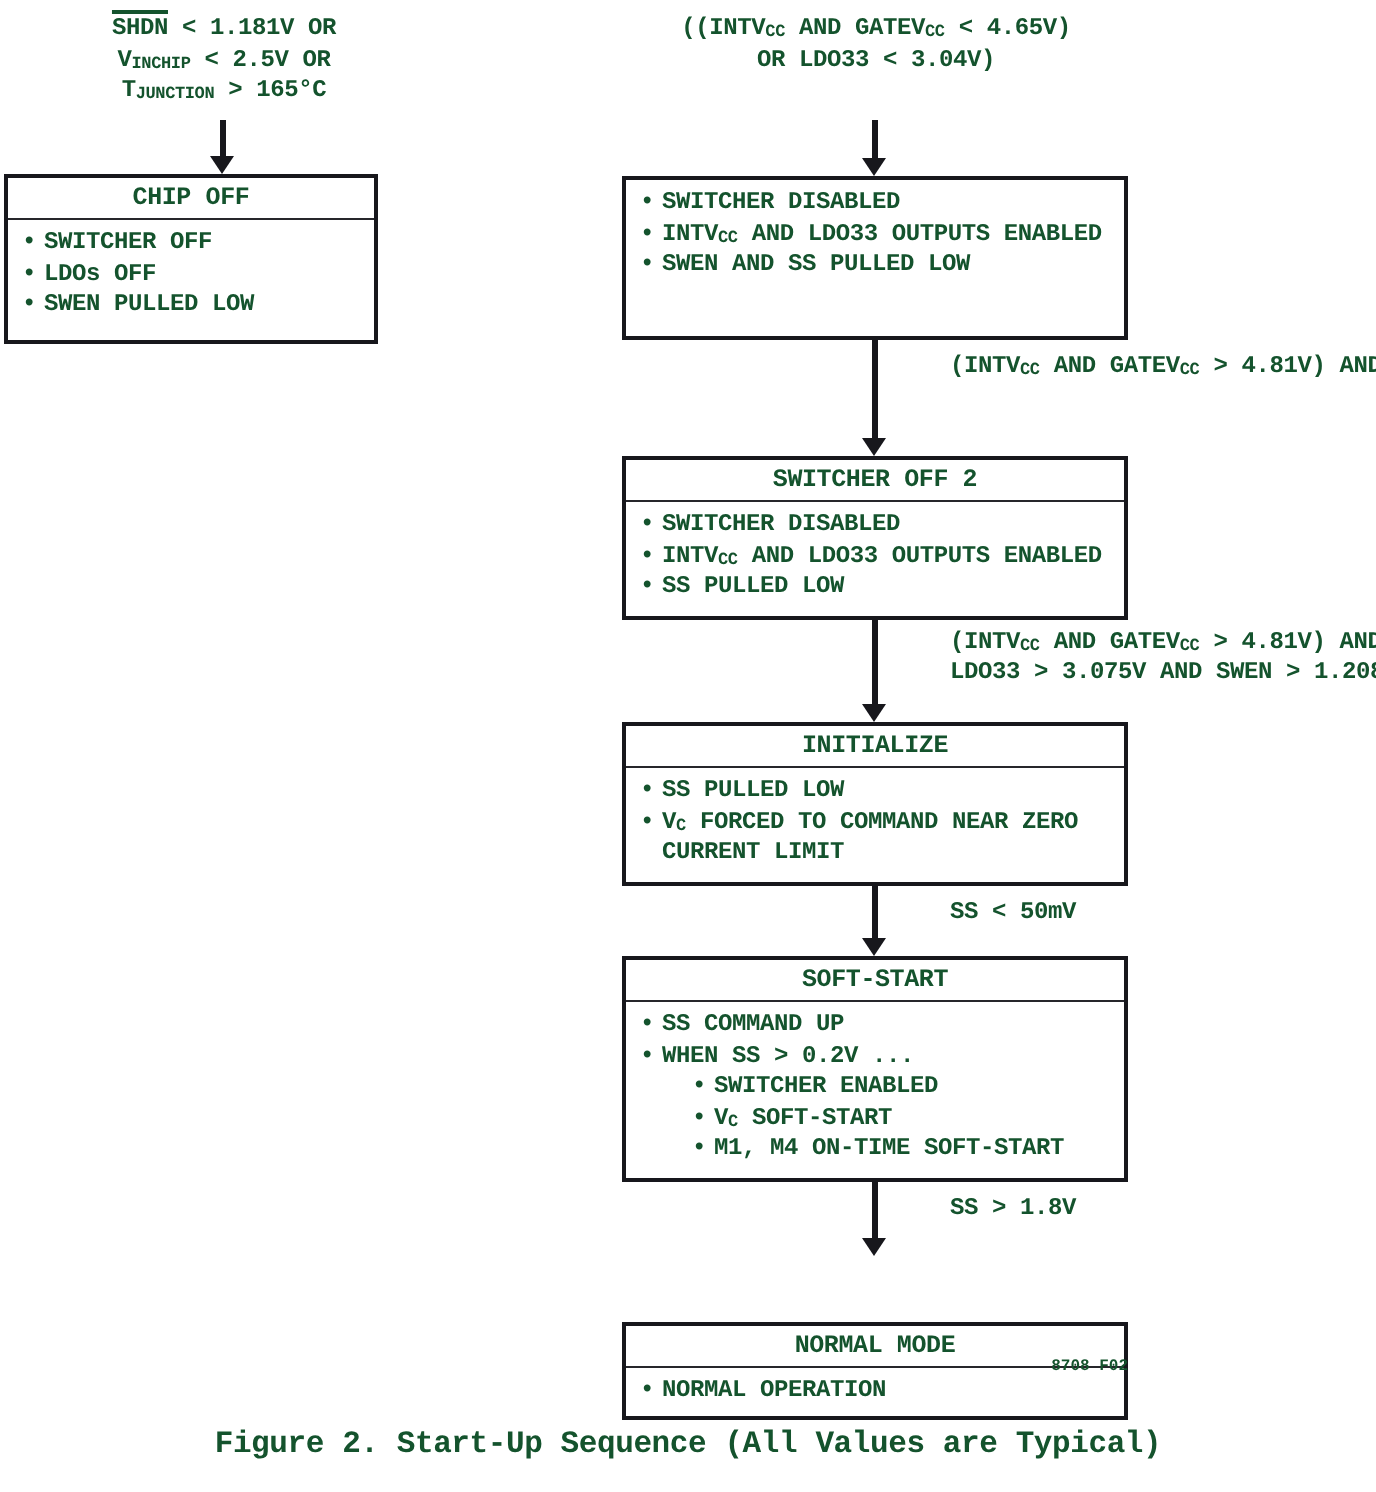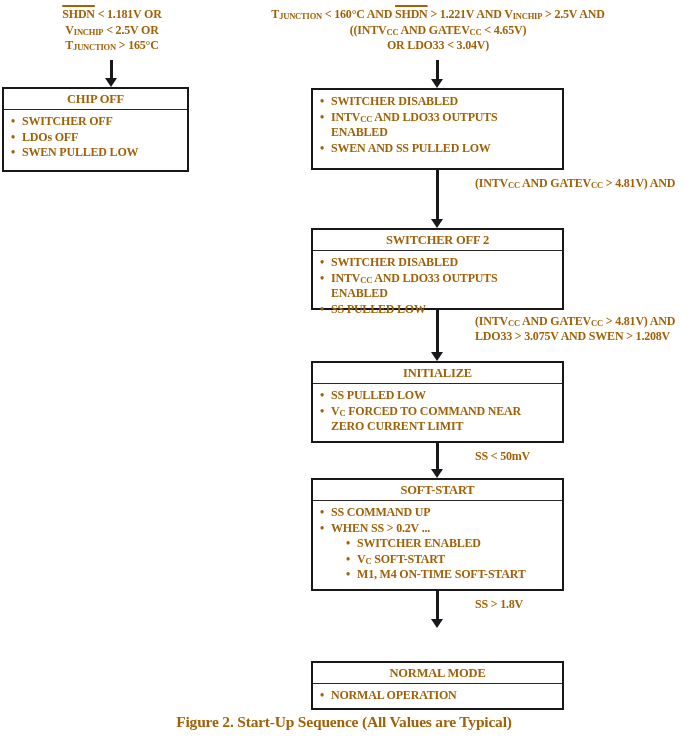--- a/index.html
+++ b/index.html
@@ -1,19 +1,19 @@
 <!DOCTYPE html>
 <html><head>
 <meta charset="utf-8">
 <style>
   html,body{margin:0;padding:0;background:#ffffff;}
   #page{
     position:relative; width:688px; height:746px; background:#ffffff;
-    font-family:Liberation Serif, serif;
-    font-weight:bold; color:#a16207; letter-spacing:-0.2px;
+    font-family:Liberation Mono, monospace;
+    font-weight:bold; color:#14532d; letter-spacing:-0.2px;
     overflow:hidden;
   }
   .cond{
     position:absolute; text-align:center; font-size:12px; line-height:15.5px;
   }
   .cond .rich-line{white-space:nowrap;}
   .connector{
     position:absolute; width:12px; display:flex; flex-direction:column; align-items:center;
   }
   .stem{width:3px; flex:1 1 auto; background:#17171c;}
@@ -77,21 +77,20 @@
           <span class="bt"><span>LDOs OFF</span></span>
         </div>
       <div class="bullet">
           <span class="dot">•</span>
           <span class="bt"><span>SWEN PULLED LOW</span></span>
         </div>
     </div>
   </div>
 
   <div class="cond" style="left:244px; top:7px; width:388px;">
-    <div class="rich-line"><span>T</span><sub class="sub">JUNCTION</sub><span> &lt; 160°C AND </span><span class="over">SHDN</span><span> &gt; 1.221V AND V</span><sub class="sub">INCHIP</sub><span> &gt; 2.5V AND</span></div>
     <div class="rich-line"><span>((INTV</span><sub class="sub">CC</sub><span> AND GATEV</span><sub class="sub">CC</sub><span> &lt; 4.65V)</span></div>
     <div class="rich-line"><span>OR LDO33 &lt; 3.04V)</span></div>
   </div>
 
   <div class="connector" style="left:431px; top:60px; height:28px;">
     <div class="stem"></div>
     <div class="head"></div>
   </div>
 
   <div class="state-box" style="left:311px; top:88px; width:253px; height:82px;">
@@ -205,16 +204,17 @@
   <div class="state-box" style="left:311px; top:661px; width:253px; height:49px;">
     <div class="box-title">NORMAL MODE</div>
     <div class="box-body">
       <div class="bullet">
           <span class="dot">•</span>
           <span class="bt"><span>NORMAL OPERATION</span></span>
         </div>
     </div>
   </div>
 
+  <div class="ref-code">8708 F02</div>
 
   <div class="caption">Figure 2. Start-Up Sequence (All Values are Typical)</div>
 
 </div>
 
 </body></html>

